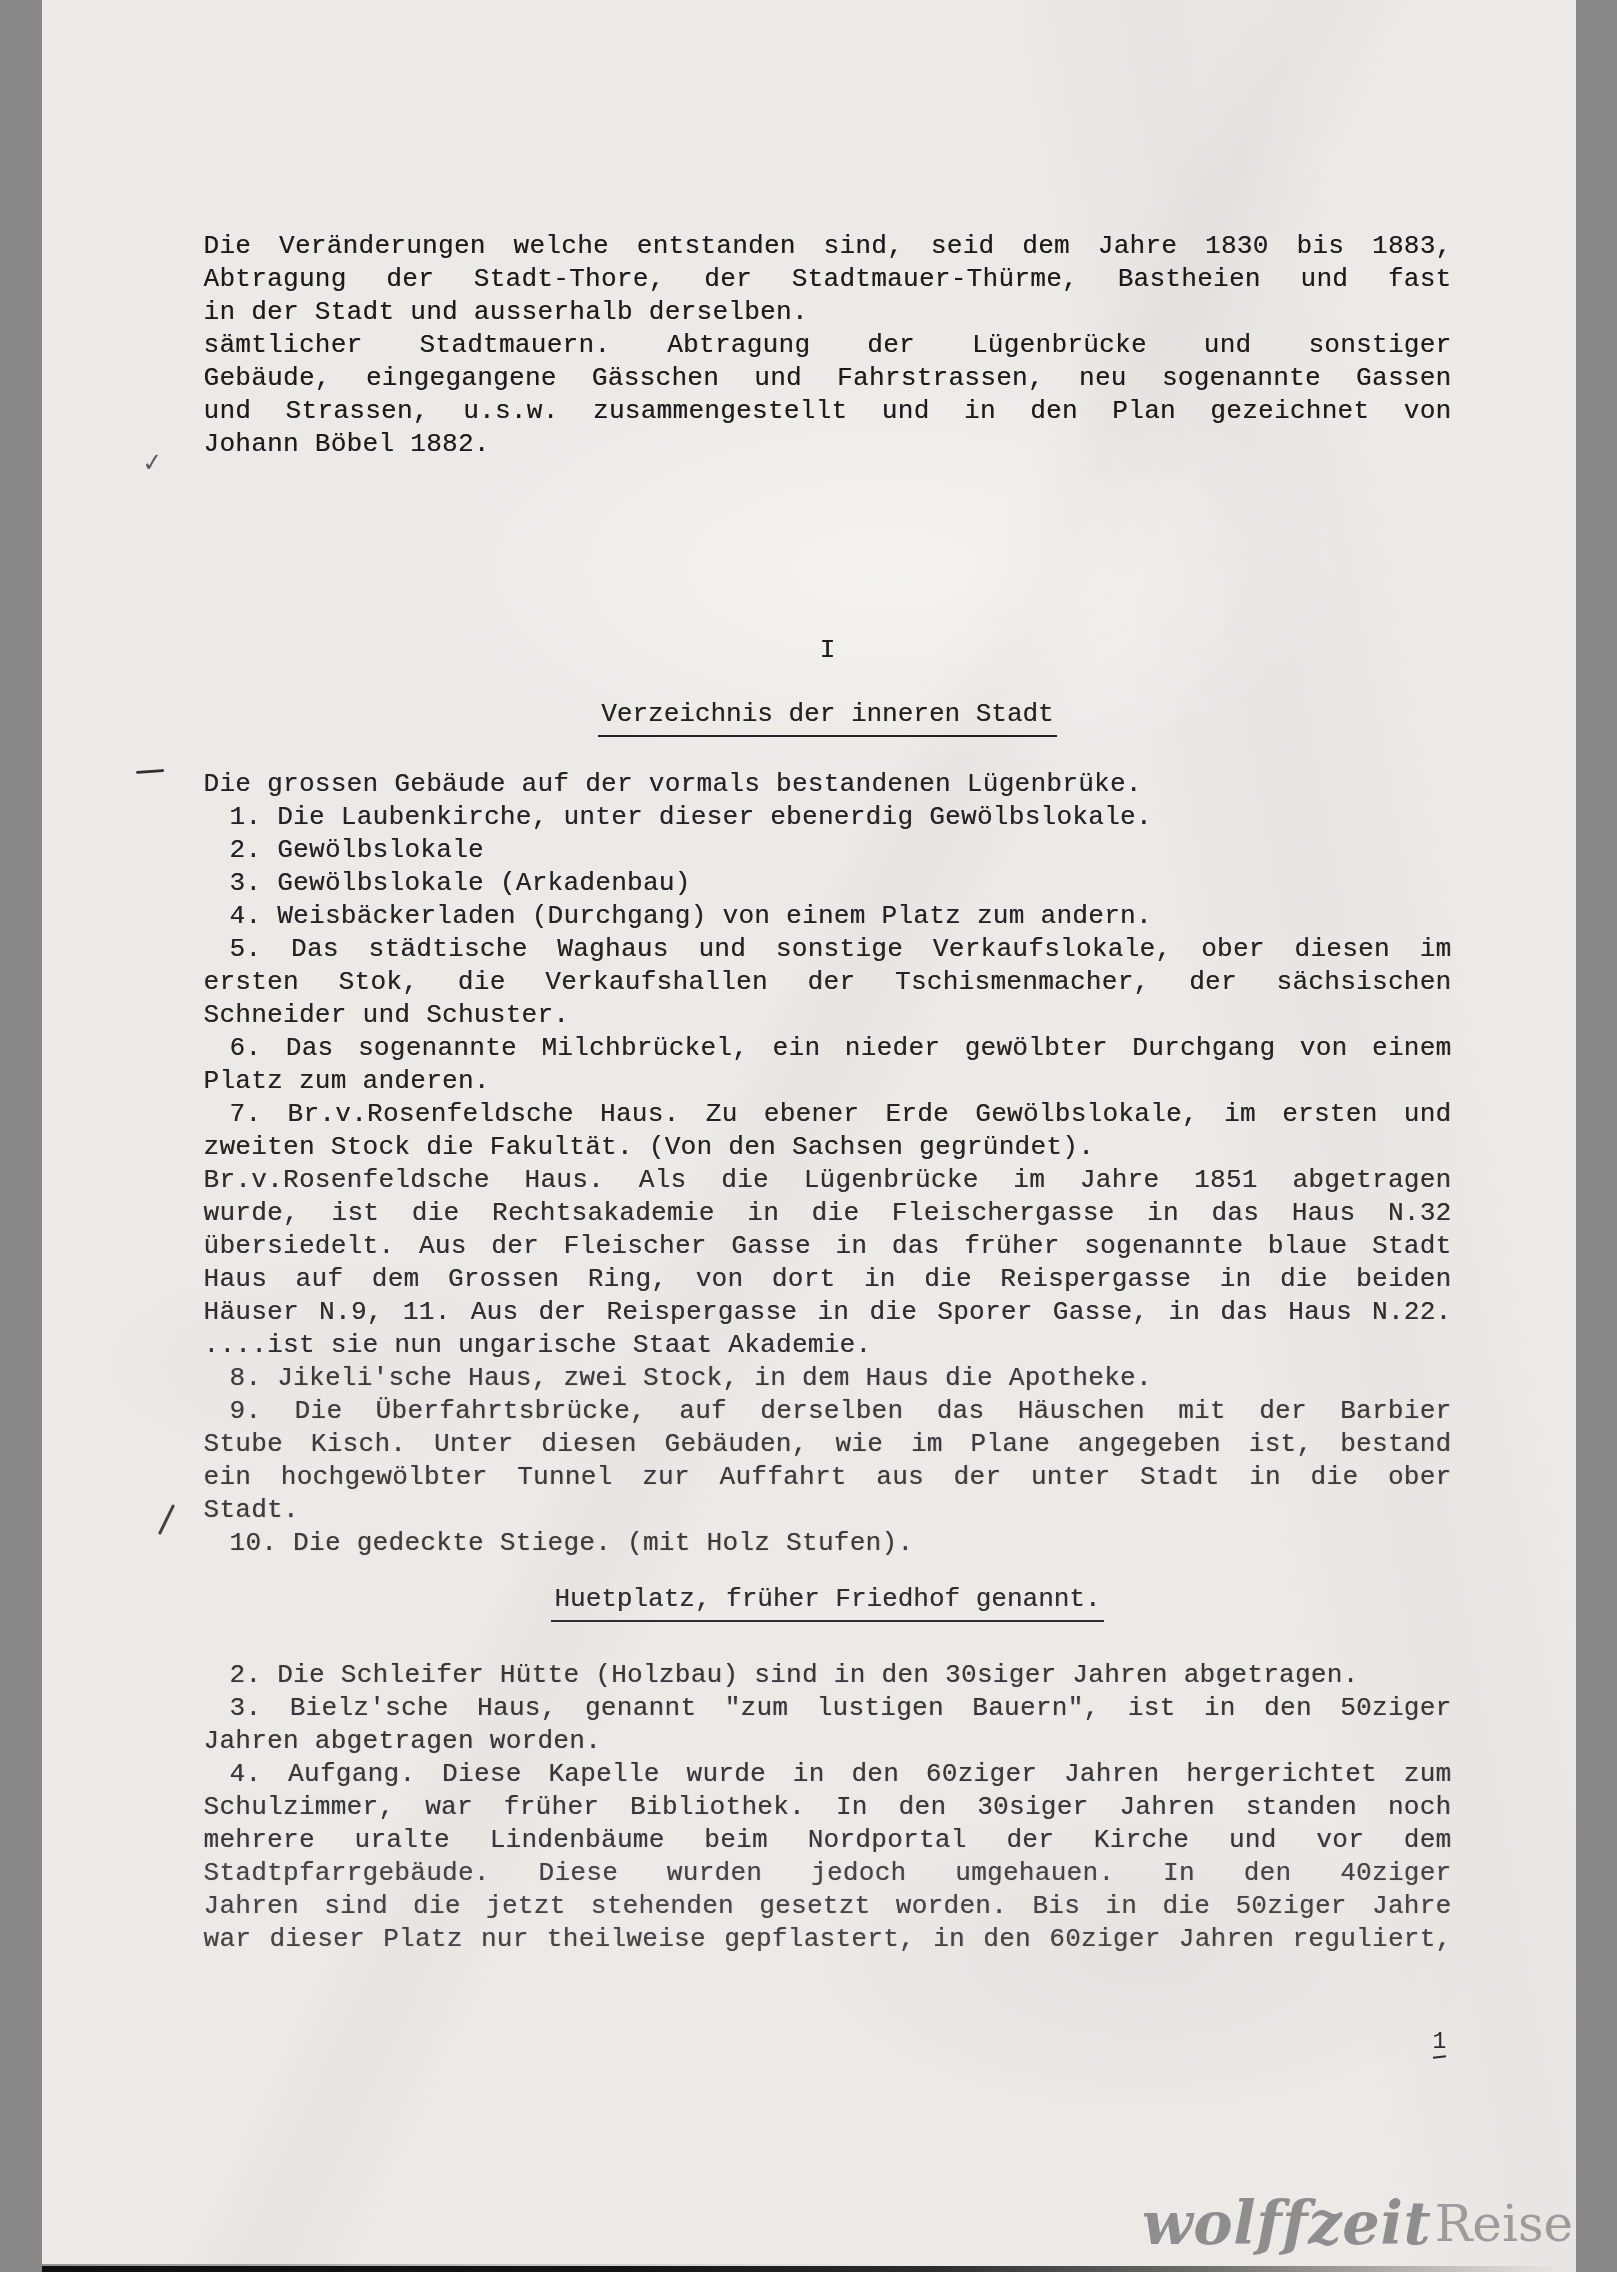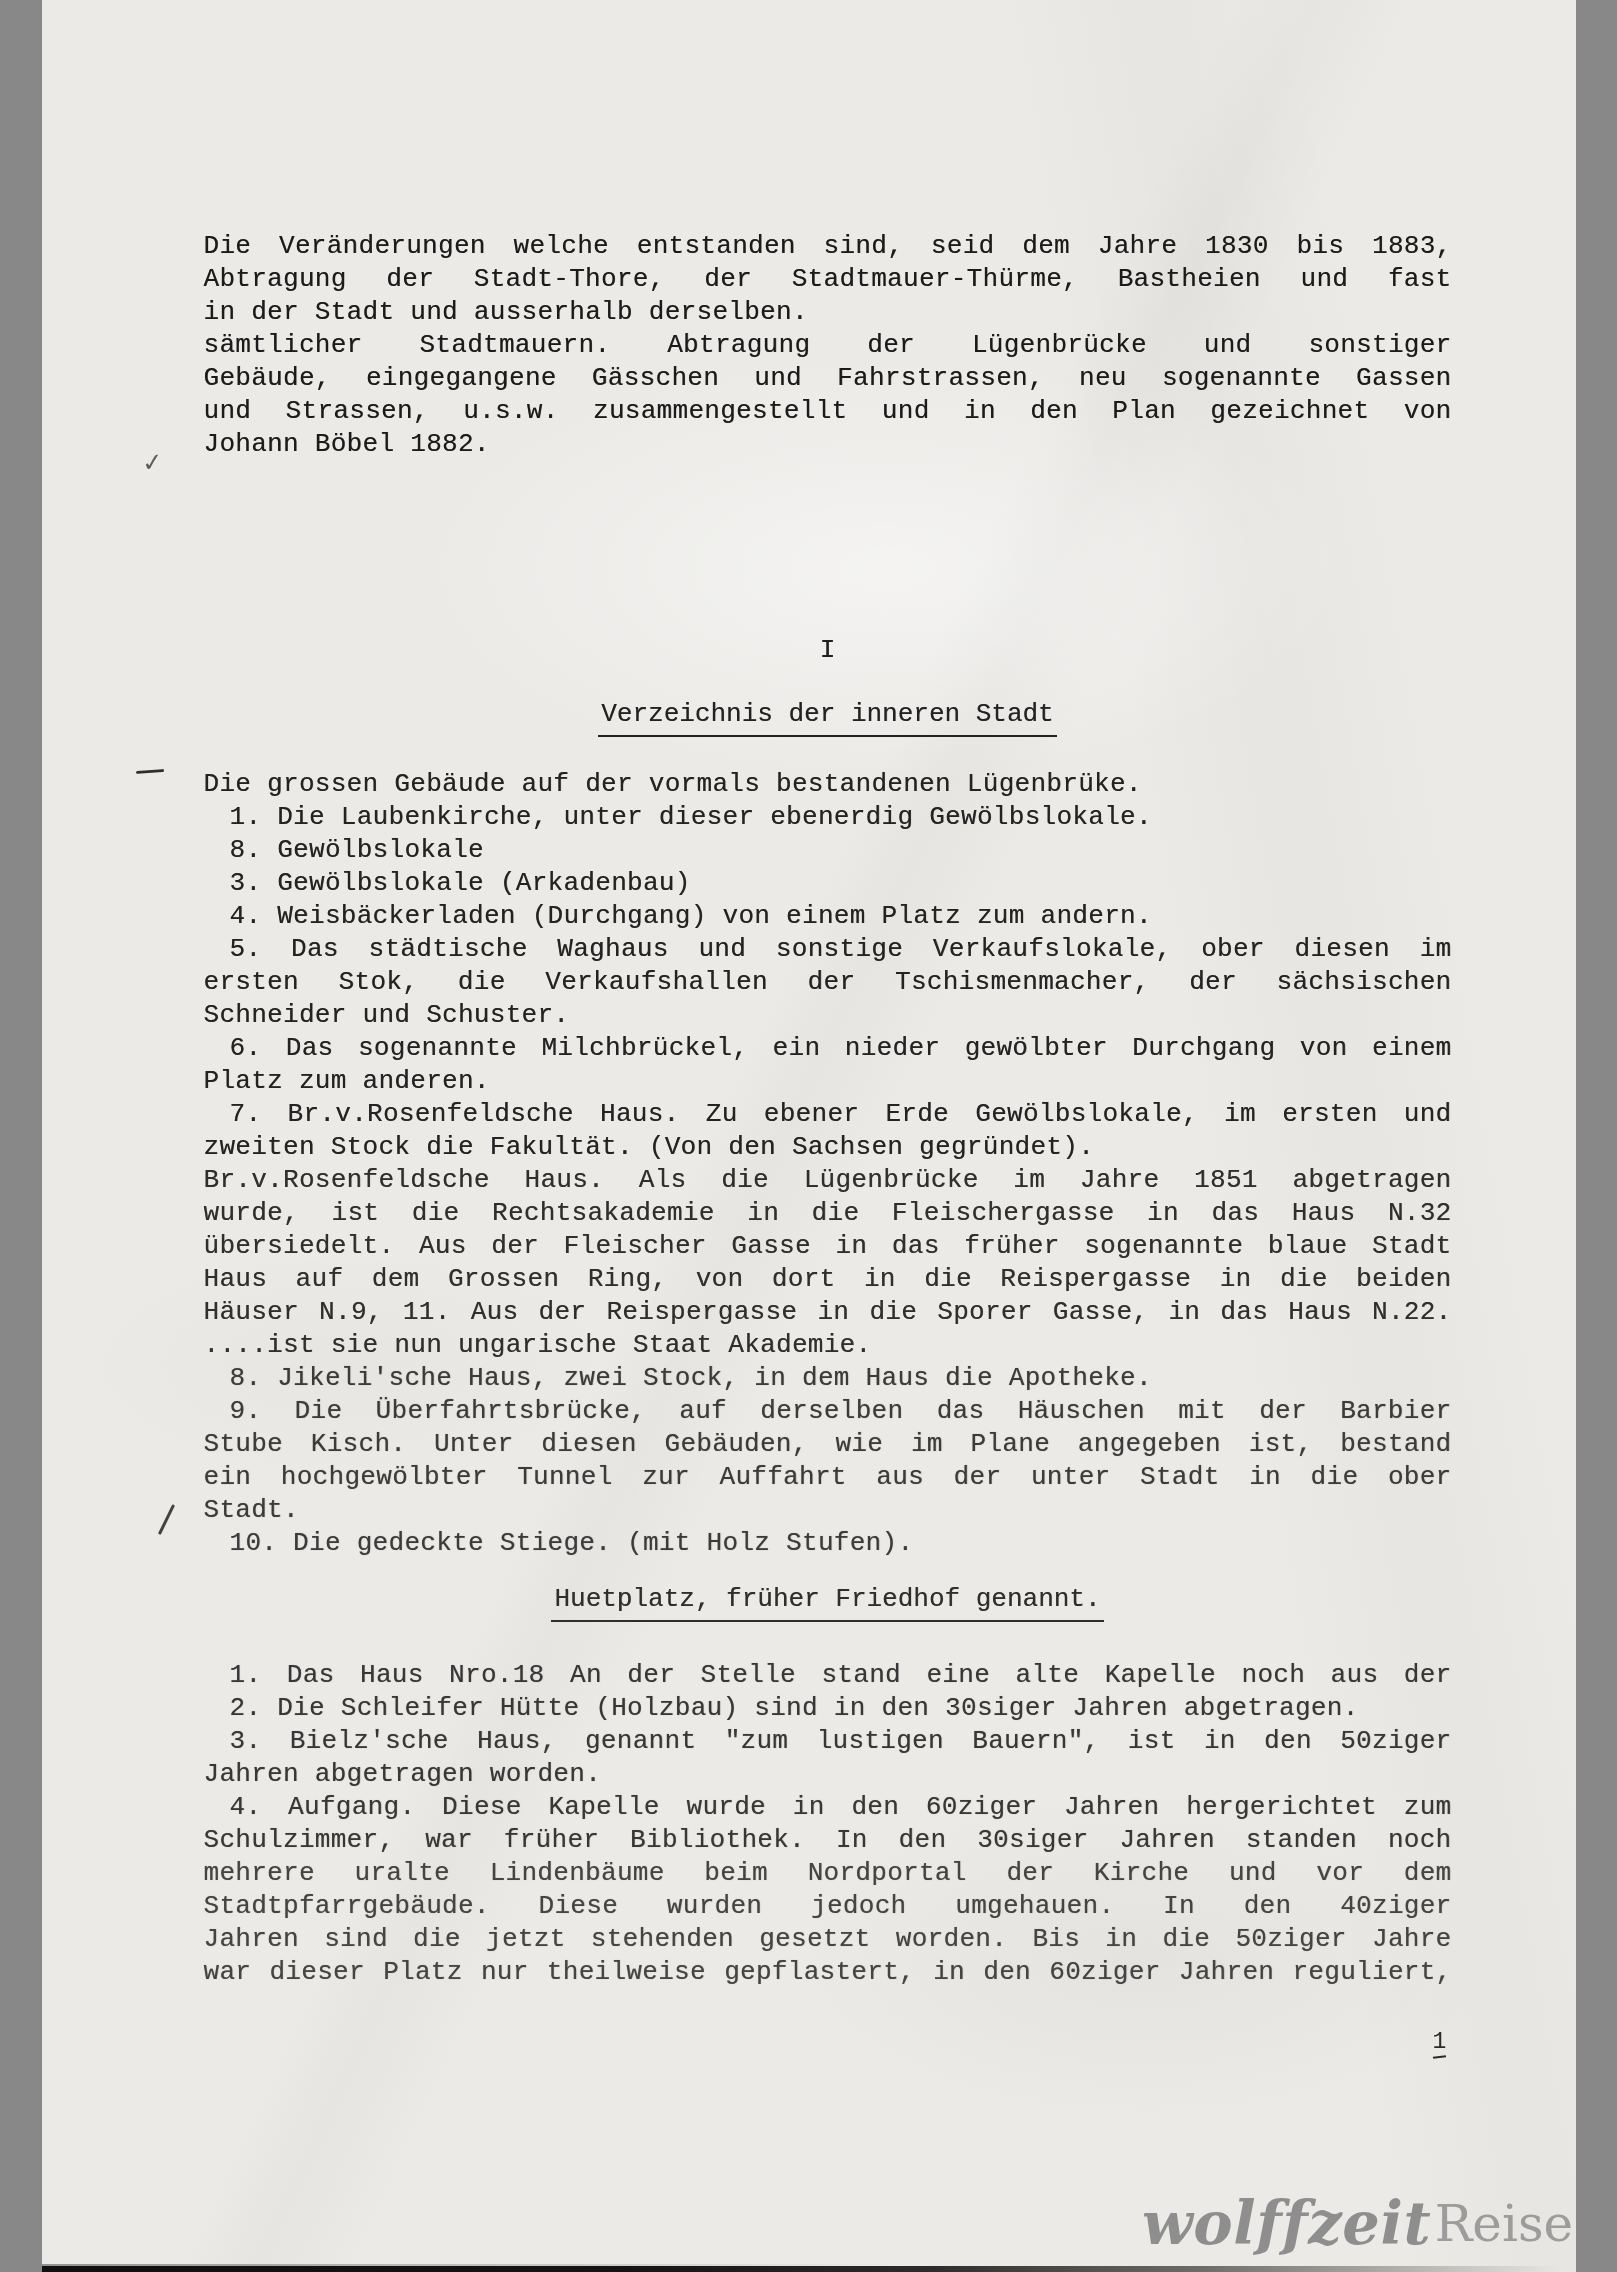--- a/index.html
+++ b/index.html
@@ -142,21 +142,21 @@
 
   <div class="numeral">I</div>
 
   <div class="heading-wrap" id="heading1">
     <span class="hd">Verzeichnis der inneren Stadt</span>
   </div>
 
   <div class="textblock" id="section1" style="top:768px">
       <div class="line">Die grossen Gebäude auf der vormals bestandenen Lügenbrüke.</div>
       <div class="line ind">1. Die Laubenkirche, unter dieser ebenerdig Gewölbslokale.</div>
-      <div class="line ind">8. Gewölbslokale</div>
+      <div class="line ind">2. Gewölbslokale</div>
       <div class="line ind">3. Gewölbslokale (Arkadenbau)</div>
       <div class="line ind">4. Weisbäckerladen (Durchgang) von einem Platz zum andern.</div>
       <div class="line j ind">5. Das städtische Waghaus und sonstige Verkaufslokale, ober diesen im</div>
       <div class="line j">ersten Stok, die Verkaufshallen der Tschismenmacher, der sächsischen</div>
       <div class="line">Schneider und Schuster.</div>
       <div class="line j ind">6. Das sogenannte Milchbrückel, ein nieder gewölbter Durchgang von einem</div>
       <div class="line">Platz zum anderen.</div>
       <div class="line j ind">7. Br.v.Rosenfeldsche Haus. Zu ebener Erde Gewölbslokale, im ersten und</div>
       <div class="line">zweiten Stock die Fakultät. (Von den Sachsen gegründet).</div>
       <div class="line j">Br.v.Rosenfeldsche Haus. Als die Lügenbrücke im Jahre 1851 abgetragen</div>
@@ -171,21 +171,20 @@
       <div class="line j">ein hochgewölbter Tunnel zur Auffahrt aus der unter Stadt in die ober</div>
       <div class="line">Stadt.</div>
       <div class="line ind">10. Die gedeckte Stiege. (mit Holz Stufen).</div>
     </div>
 
   <div class="heading-wrap" id="heading2">
     <span class="hd">Huetplatz, früher Friedhof genannt.</span>
   </div>
 
   <div class="textblock" id="section2" style="top:1659px">
-      <div class="line j ind">1. Das Haus Nro.18  An der Stelle stand eine alte Kapelle noch aus der</div>
       <div class="line ind">2. Die Schleifer Hütte (Holzbau) sind in den 30siger Jahren abgetragen.</div>
       <div class="line j ind">3. Bielz'sche Haus, genannt "zum lustigen Bauern", ist in den 50ziger</div>
       <div class="line">Jahren abgetragen worden.</div>
       <div class="line j ind">4. Aufgang. Diese Kapelle wurde in den 60ziger Jahren hergerichtet zum</div>
       <div class="line j">Schulzimmer, war früher Bibliothek. In den 30siger Jahren standen noch</div>
       <div class="line j">mehrere uralte Lindenbäume beim Nordportal der Kirche und vor dem</div>
       <div class="line j">Stadtpfarrgebäude. Diese wurden jedoch umgehauen. In den 40ziger</div>
       <div class="line j">Jahren sind die jetzt stehenden gesetzt worden. Bis in die 50ziger Jahre</div>
       <div class="line j">war dieser Platz nur theilweise gepflastert, in den 60ziger Jahren reguliert,</div>
     </div>

